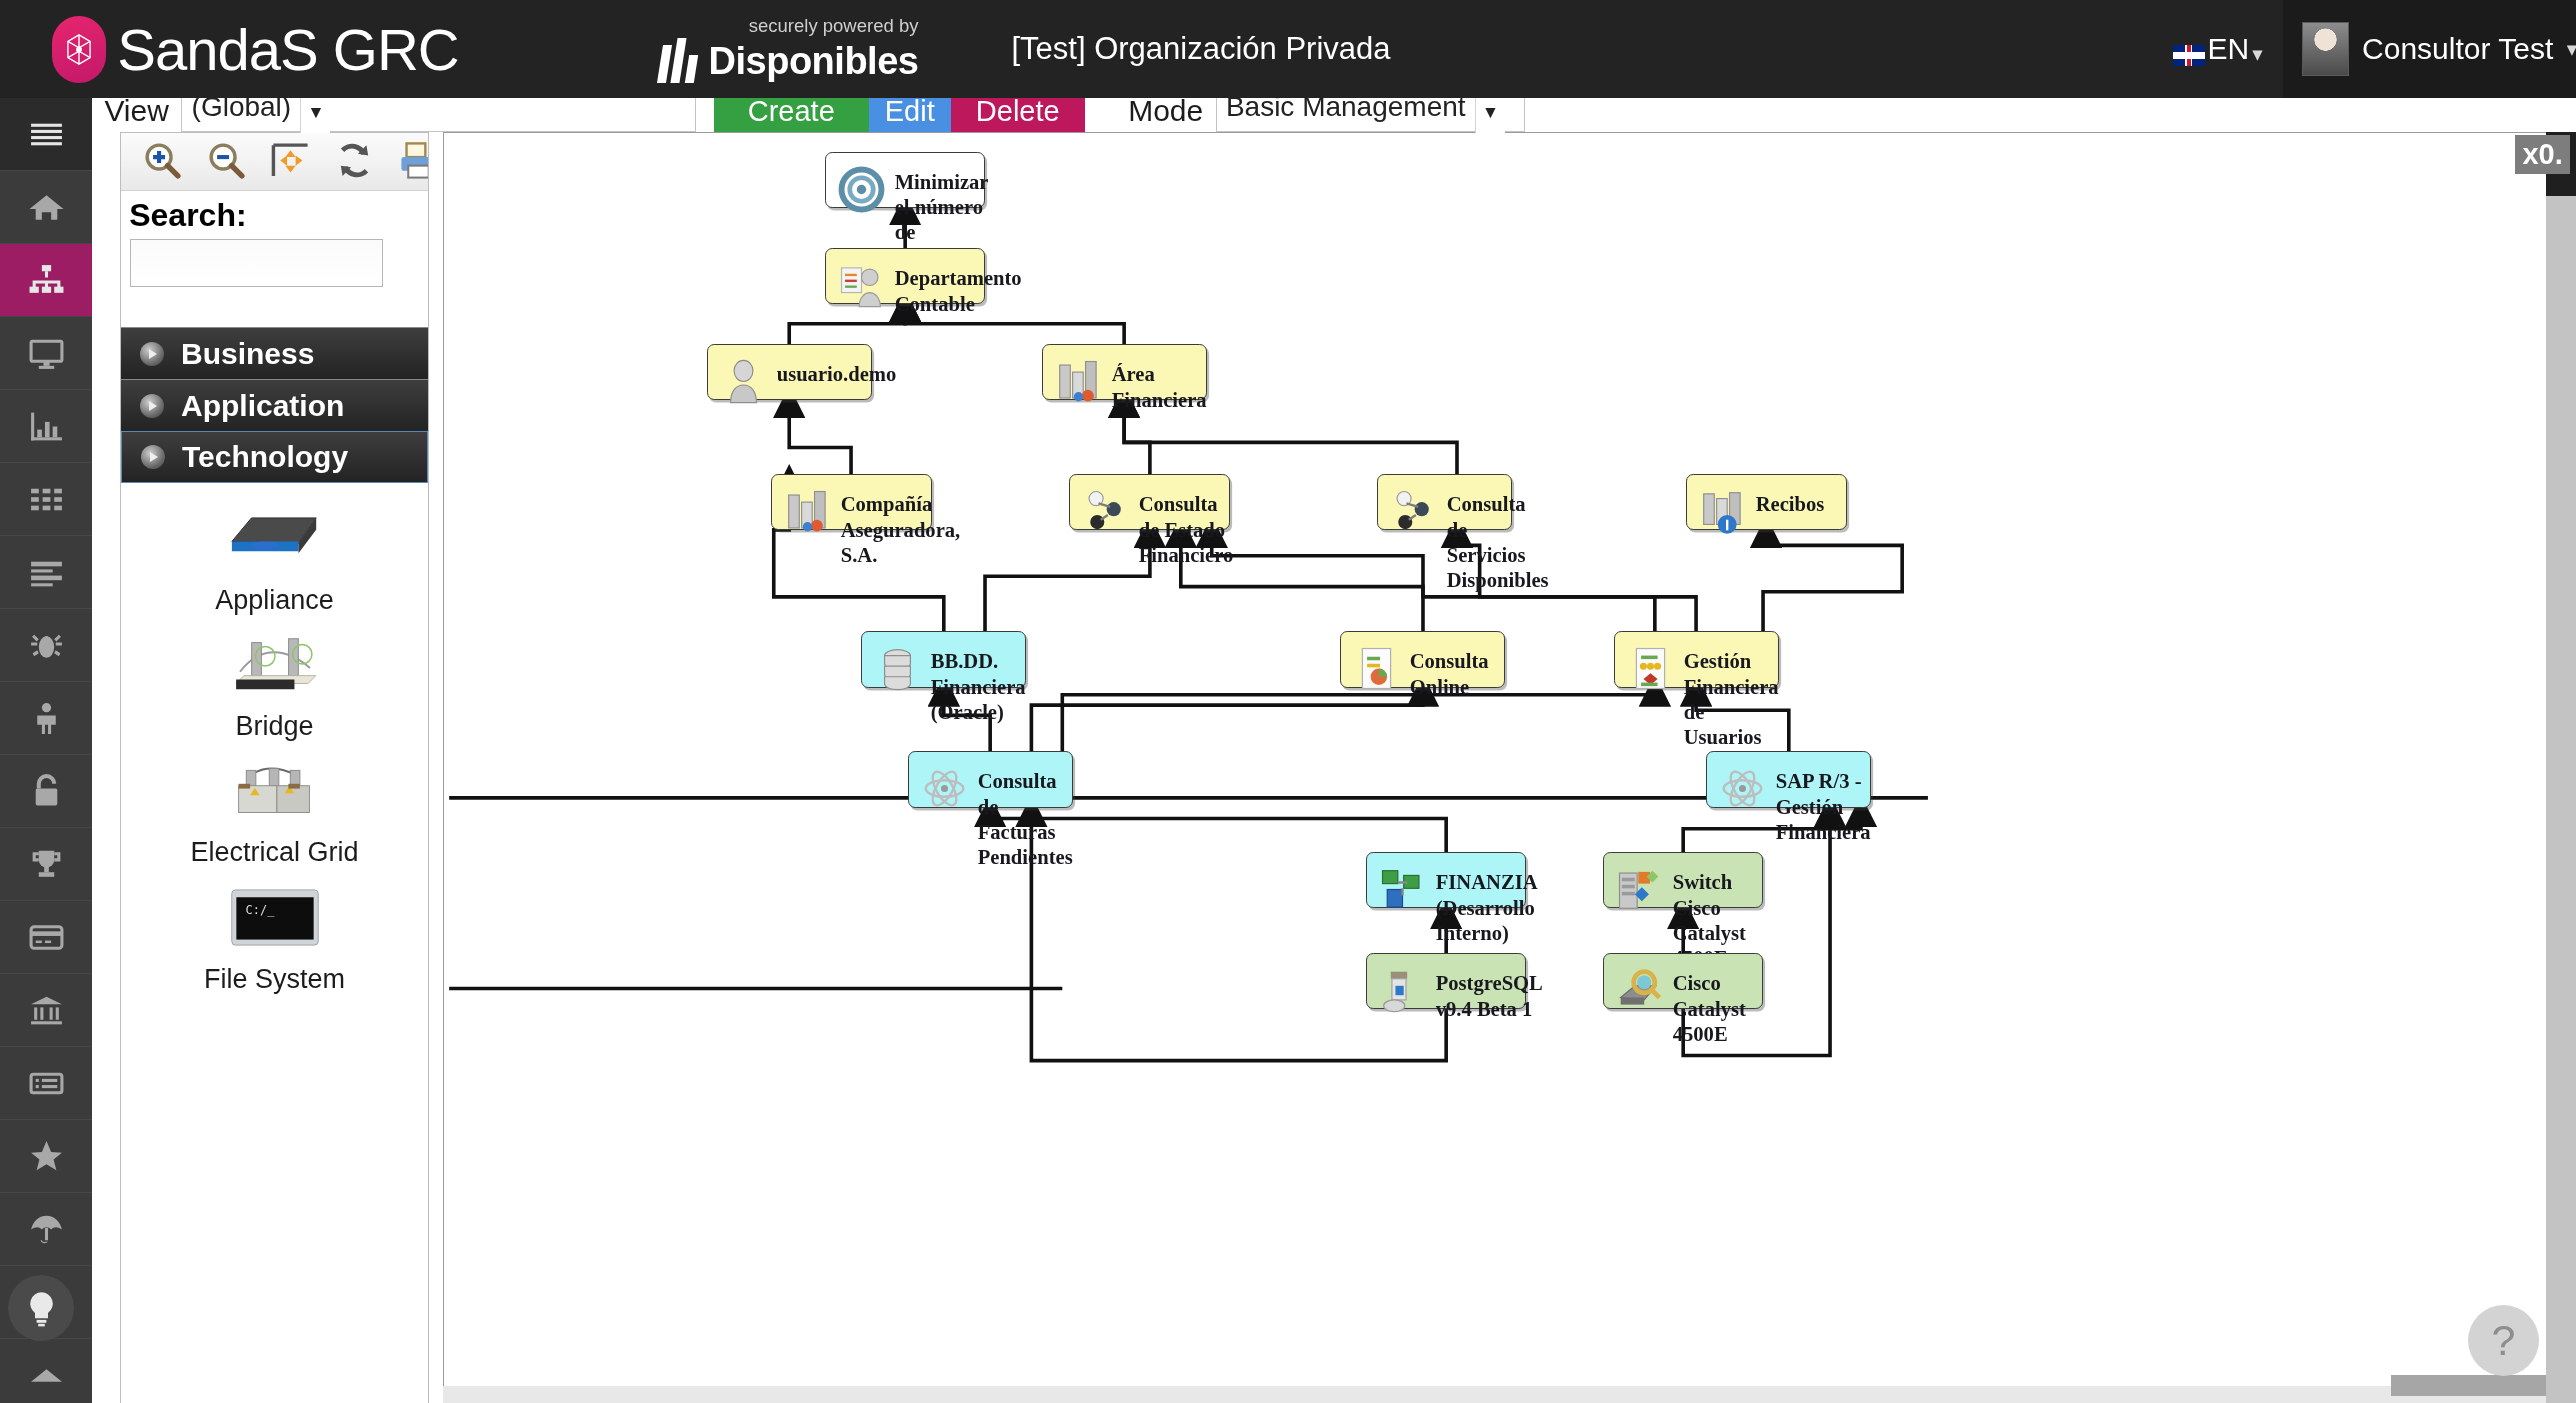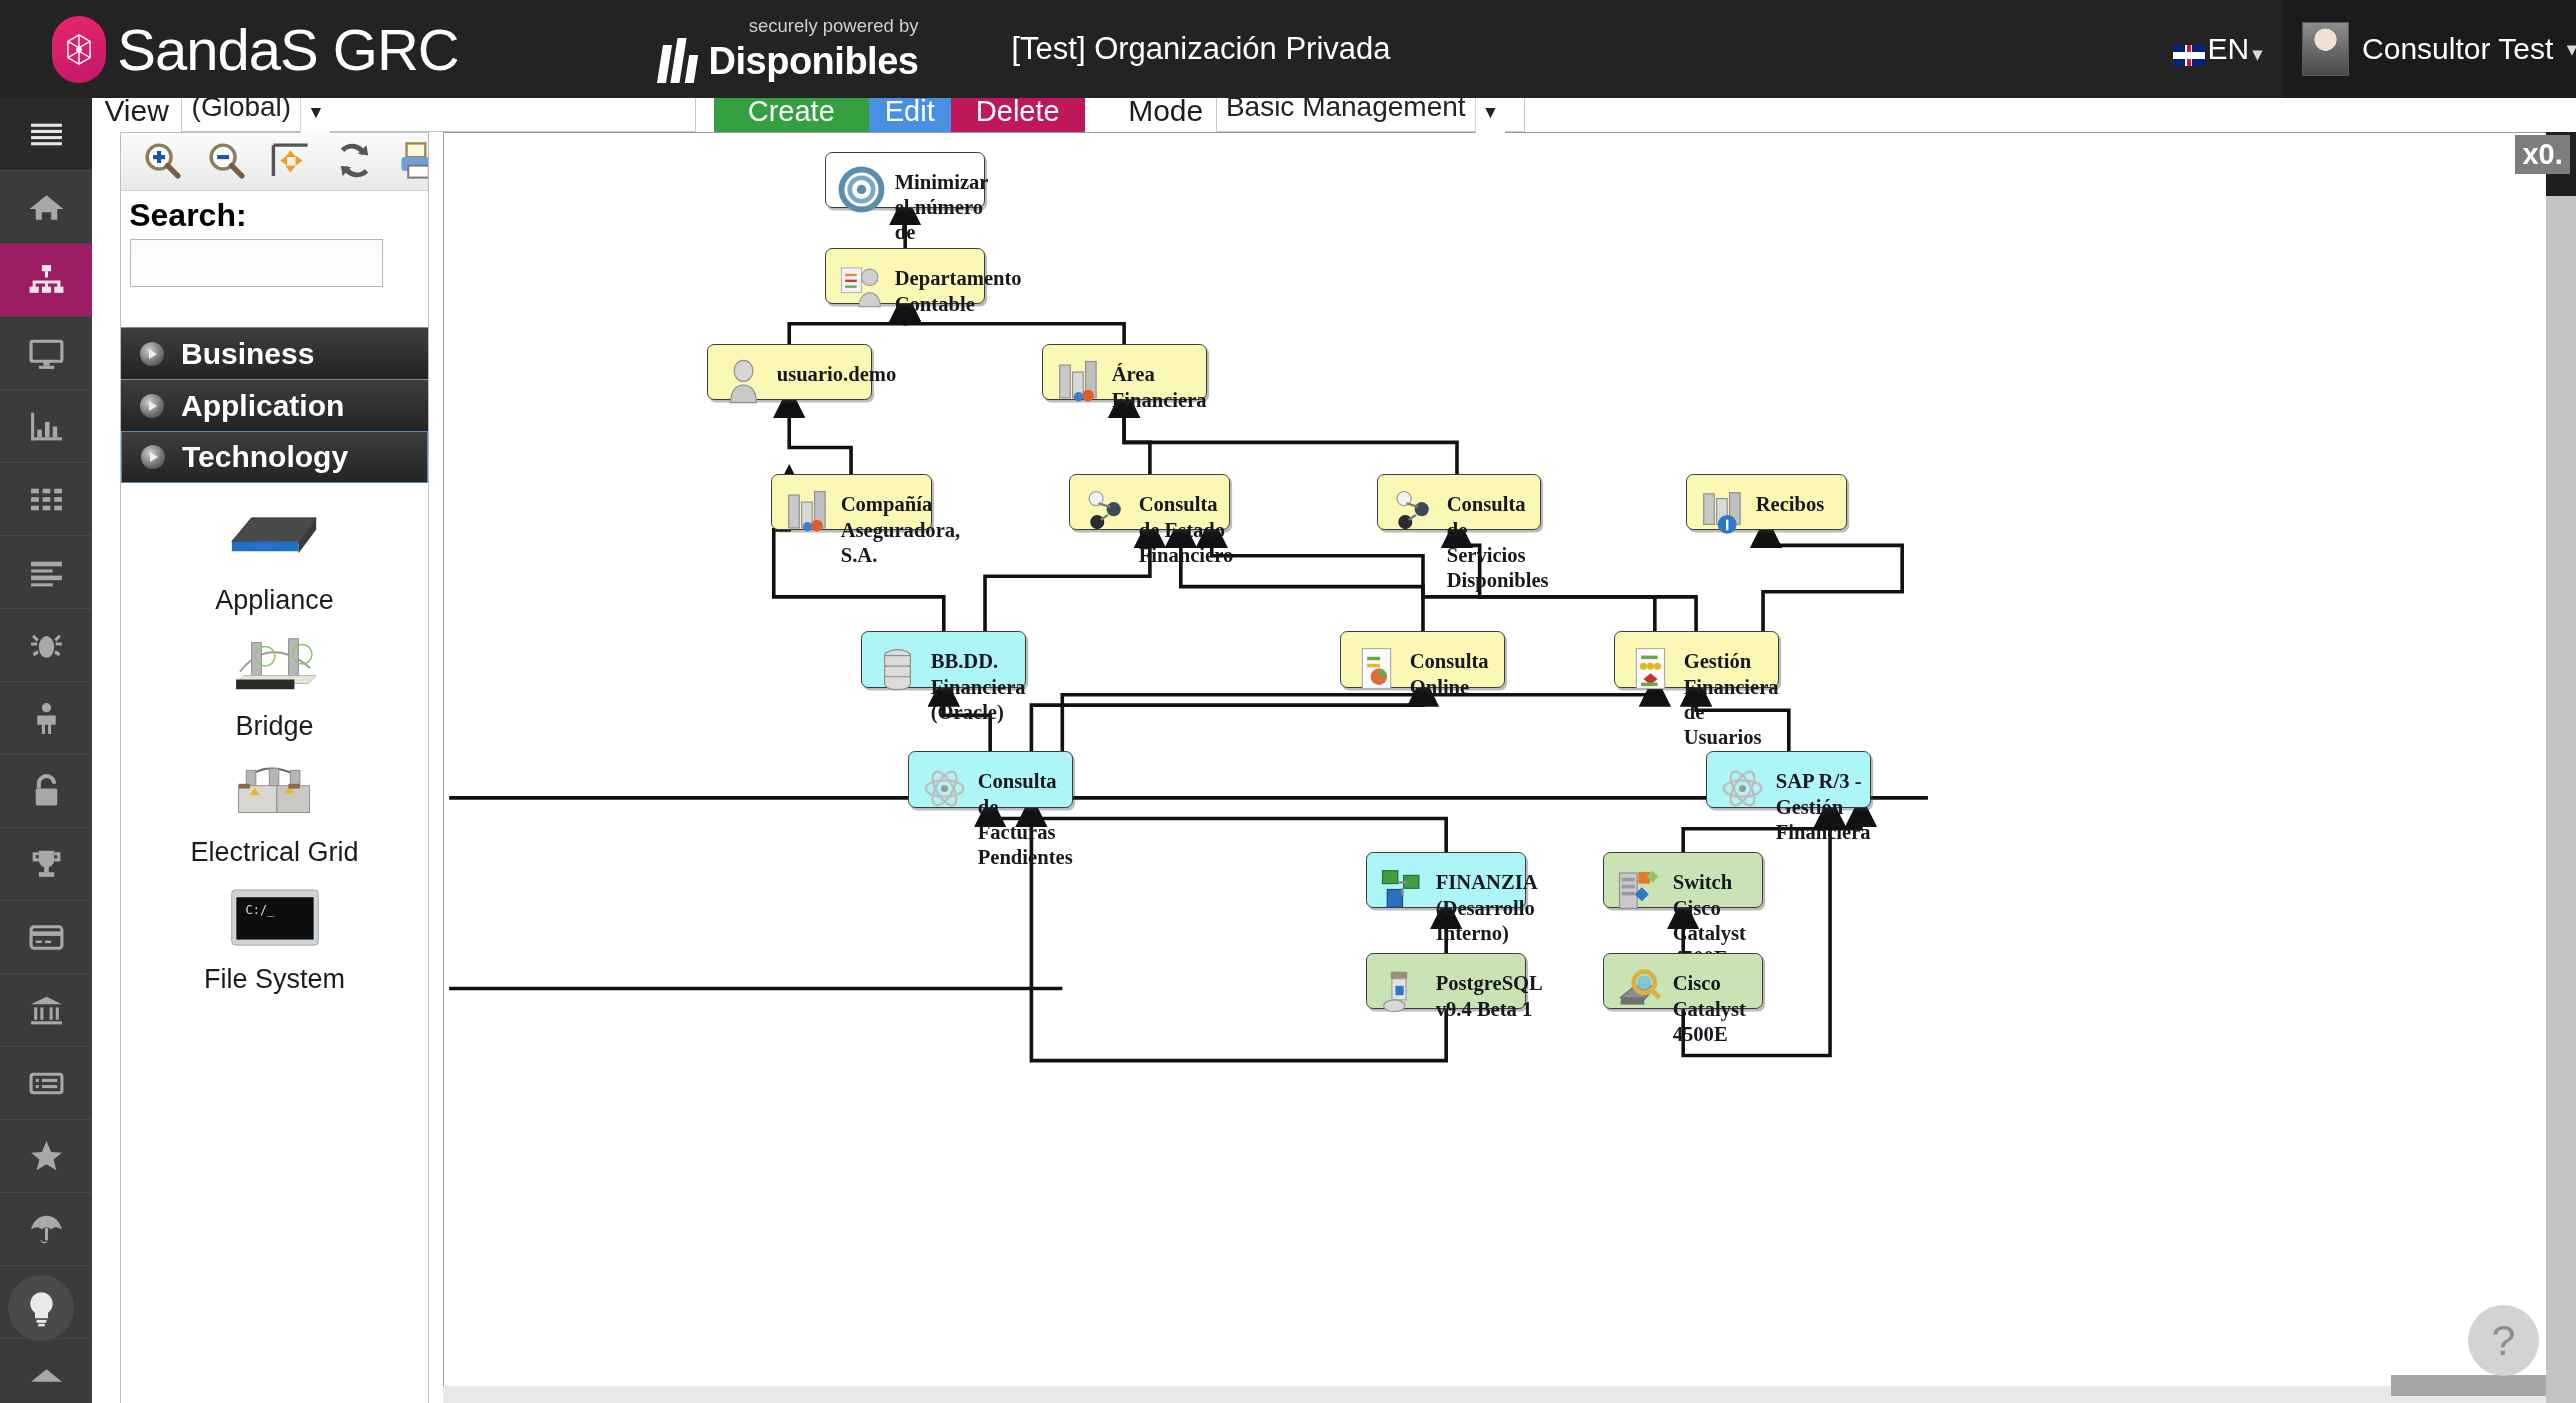--- a/index.html
+++ b/index.html
@@ -556,21 +556,21 @@
     <span class="ic">
       <svg viewBox="0 0 40 40">
           <circle cx="12" cy="9" r="6" fill="#f2f2f2" stroke="#9a9a9a"></circle>
           <circle cx="27" cy="18" r="6" fill="#3b4a56"></circle>
           <circle cx="13" cy="29" r="6" fill="#2b2b2b"></circle>
           <path d="M14 13l10 3M22 23l-6 4" stroke="#7d7d7d" stroke-width="2"></path>
         </svg></span>
     <span class="lb">Consulta de Estado Financiero</span>
   </div>
 
-  <div class="node n-yellow" style="left:933px;top:341px;width:164px;height:56px">
+  <div class="node n-yellow" style="left:933px;top:341px;width:135px;height:56px">
     <span class="ic">
       <svg viewBox="0 0 40 40">
           <circle cx="12" cy="9" r="6" fill="#f2f2f2" stroke="#9a9a9a"></circle>
           <circle cx="27" cy="18" r="6" fill="#3b4a56"></circle>
           <circle cx="13" cy="29" r="6" fill="#2b2b2b"></circle>
           <path d="M14 13l10 3M22 23l-6 4" stroke="#7d7d7d" stroke-width="2"></path>
         </svg></span>
     <span class="lb">Consulta de Servicios Disponibles</span>
   </div>
 

